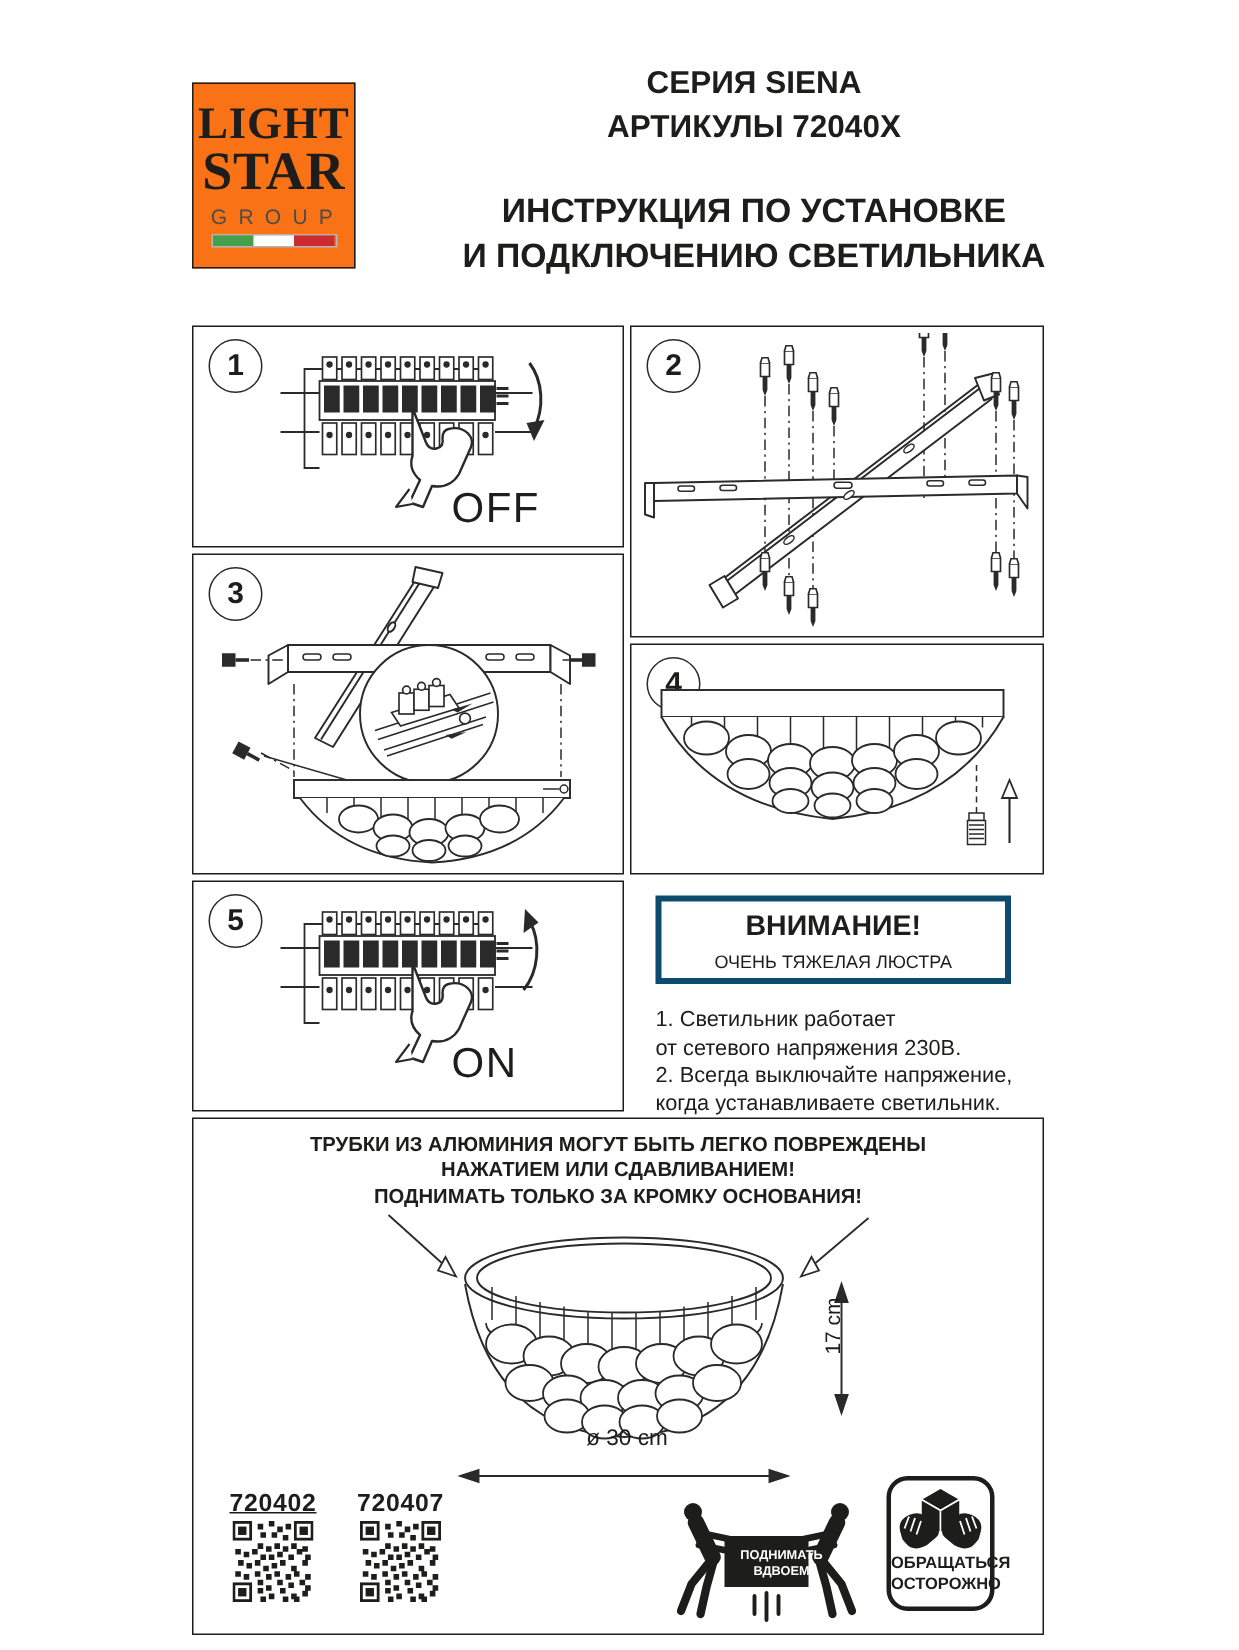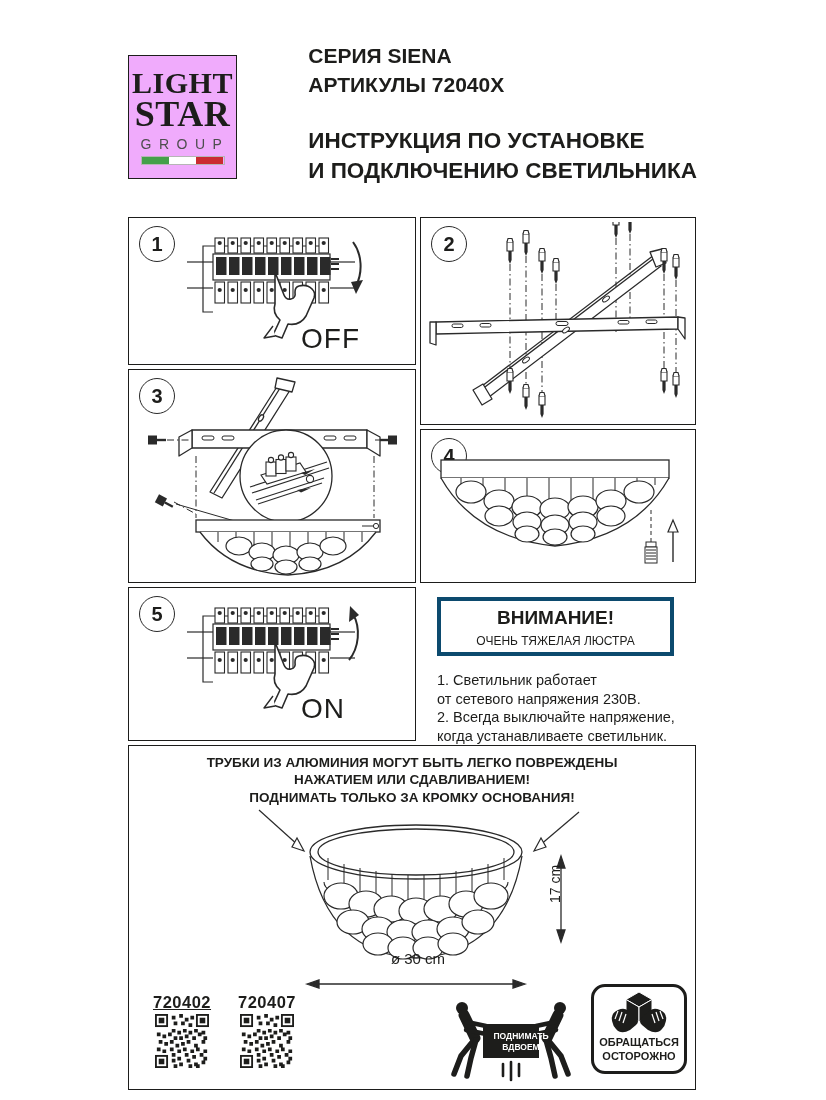--- a/index.html
+++ b/index.html
@@ -5,28 +5,28 @@
   * { margin:0; padding:0; box-sizing:border-box; }
   html,body { background:#e8e8e8; }
   .page {
     position:relative; width:826px; height:1100px; margin:0 auto;
     background:#ffffff; overflow:hidden; color:#1d1d1b;
     font-family:"Liberation Sans", sans-serif;
   }
   
   .logo-box {
     position:absolute; left:128px; top:55px; width:109px; height:124px;
-    border:1.5px solid #1d1d1b; background:#f0abfc; text-align:center; padding-top:12px;
+    border:1.5px solid #1d1d1b; background:#f97316; text-align:center; padding-top:12px;
   }
   .logo-light { font-family:"Liberation Serif", serif; font-weight:bold; font-size:30px; line-height:29px; letter-spacing:0.5px; }
   .logo-star  { font-family:"Liberation Serif", serif; font-weight:bold; font-size:36px; line-height:34px; letter-spacing:0.5px; }
   .logo-group { font-size:14px; letter-spacing:7.5px; color:#4d4d4d; margin:5px 0 0 5px; }
   .logo-flag  { width:84px; height:9px; margin:4px auto 0; border:1px solid #b5b5b5; display:flex; }
   .logo-flag span { flex:1; }
-  .hdr { position:absolute; right:129px; top:41px; text-align:left; }
+  .hdr { position:absolute; right:129px; top:41px; text-align:center; }
   .hdr-small { font-size:21px; font-weight:bold; line-height:29px; }
   .hdr-big   { font-size:22.5px; font-weight:bold; line-height:30px; }
   .hdr-gap   { height:27px; }
   
   .panel { position:absolute; border:1.5px solid #1d1d1b; background:#fff; }
   .p1 { left:128px; top:217px; width:288px; height:148px; }
   .p2 { left:420px; top:217px; width:276px; height:208px; }
   .p3 { left:128px; top:369px; width:288px; height:214px; }
   .p4 { left:420px; top:429px; width:276px; height:154px; }
   .p5 { left:128px; top:587px; width:288px; height:154px; }
@@ -54,21 +54,21 @@
   .article { position:absolute; top:247px; width:60px; text-align:center; font-size:16.5px; font-weight:bold; letter-spacing:0.5px; }
   .article.a1 { left:23px;text-decoration:underline; } .article.a2 { left:108px; }
   .qr { position:absolute; top:268px; width:54px; height:54px; }
   .qr.q1 { left:26px; } .qr.q2 { left:111px; }
   .people { position:absolute; left:320px; top:250px; width:124px; height:92px; }
   .lift-sign {
     position:absolute; left:44px; top:31px; width:56px; height:30px;
     color:#fff; font-size:8.5px; font-weight:bold; text-align:center; line-height:11px; padding-top:4px;
   }
   .care {
-    position:absolute; left:462px; top:238px; width:96px; height:90px;
+    position:absolute; left:462px; top:238px; width:72px; height:90px;
     border:3px solid #1d1d1b; border-radius:14px; text-align:center; background:#fff;
   }
   .care svg { margin-top:3px; }
   .care-text { font-size:11px; font-weight:bold; line-height:13.5px; }
   svg { display:block; }
 </style>
 </head>
 <body>
 
 <div class="page">

